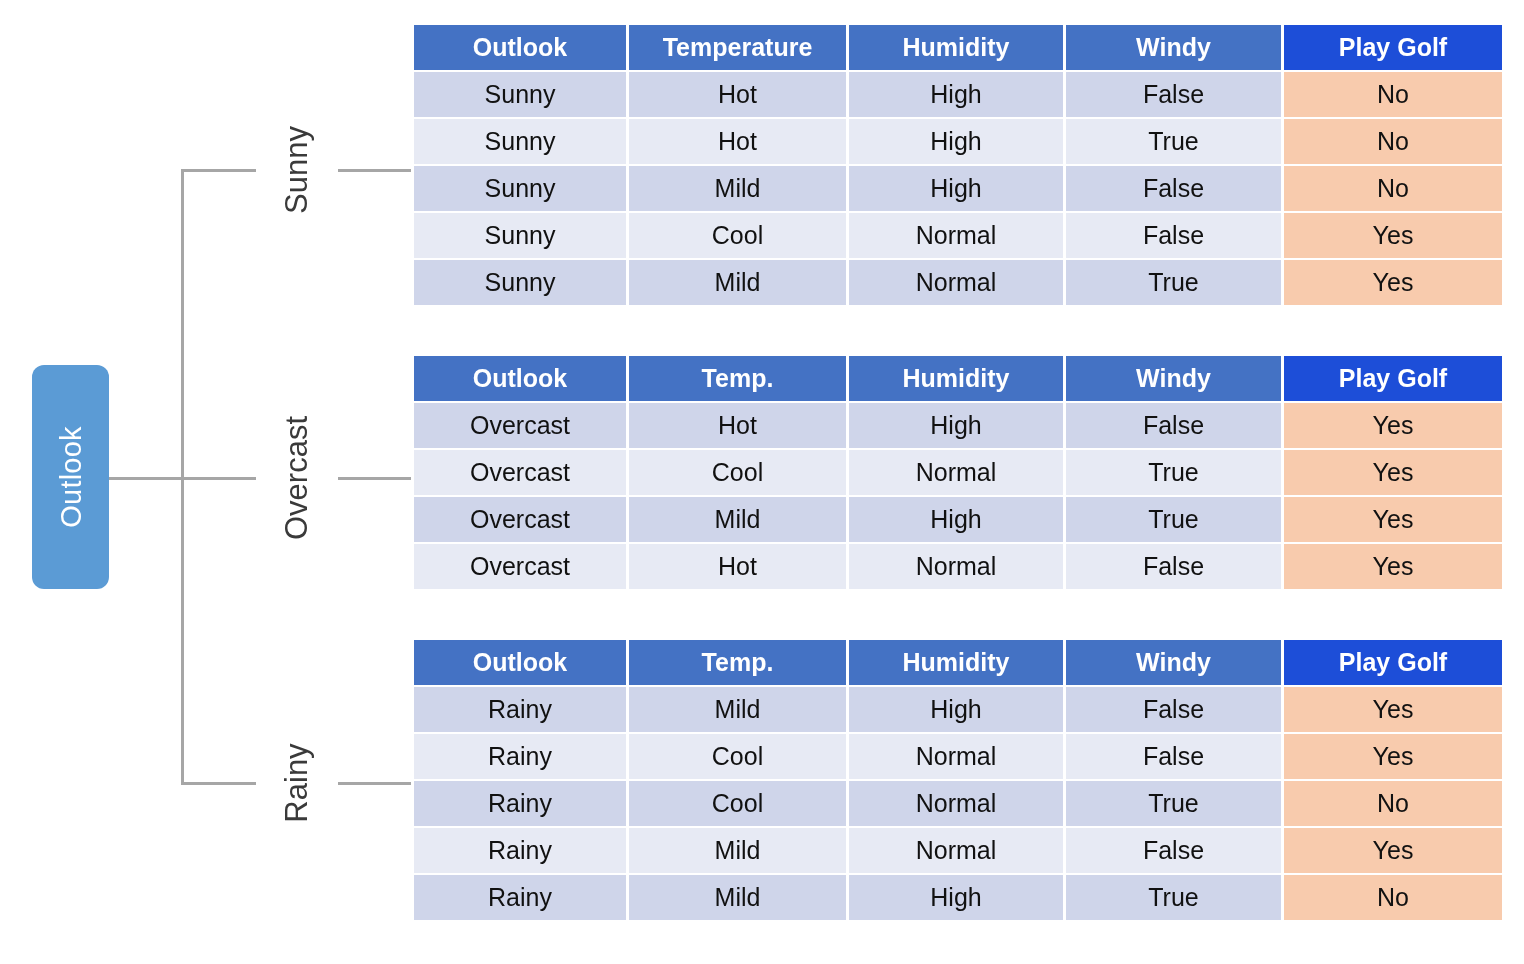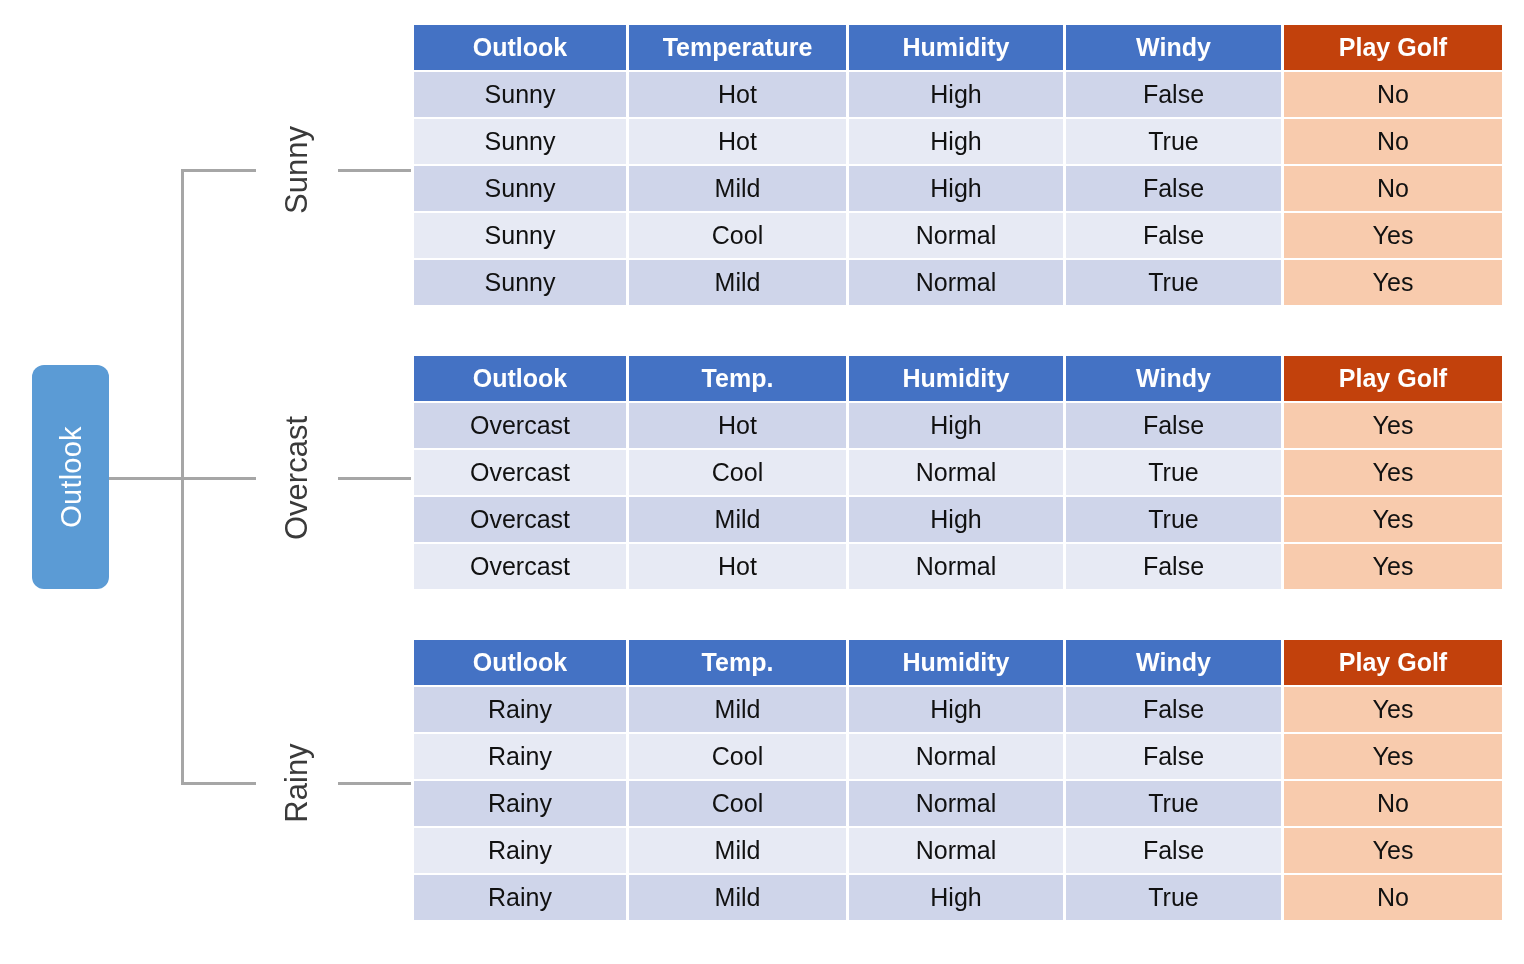--- a/index.html
+++ b/index.html
@@ -67,21 +67,21 @@
     height: 45px;
     line-height: 45px;
     font-size: 25px;
   }
   .data-table th {
     color: #ffffff;
     font-weight: bold;
     background: #4472C4;
     font-size: 25px;
   }
-  .data-table th.target-head { background: #c2410c; }
+  .data-table th.target-head { background: #1d4ed8; }
   .data-table td { color: #111111; font-weight: 400; }
   .data-table tr.band-a td { background: #CFD5EA; }
   .data-table tr.band-b td { background: #E7EAF4; }
   .data-table tr.band-a td.target-cell,
   .data-table tr.band-b td.target-cell { background: #F8CBAD; }
 
   .col-outlook   { width: 212px; }
   .col-temp      { width: 217px; }
   .col-humidity  { width: 214px; }
   .col-windy     { width: 215px; }

